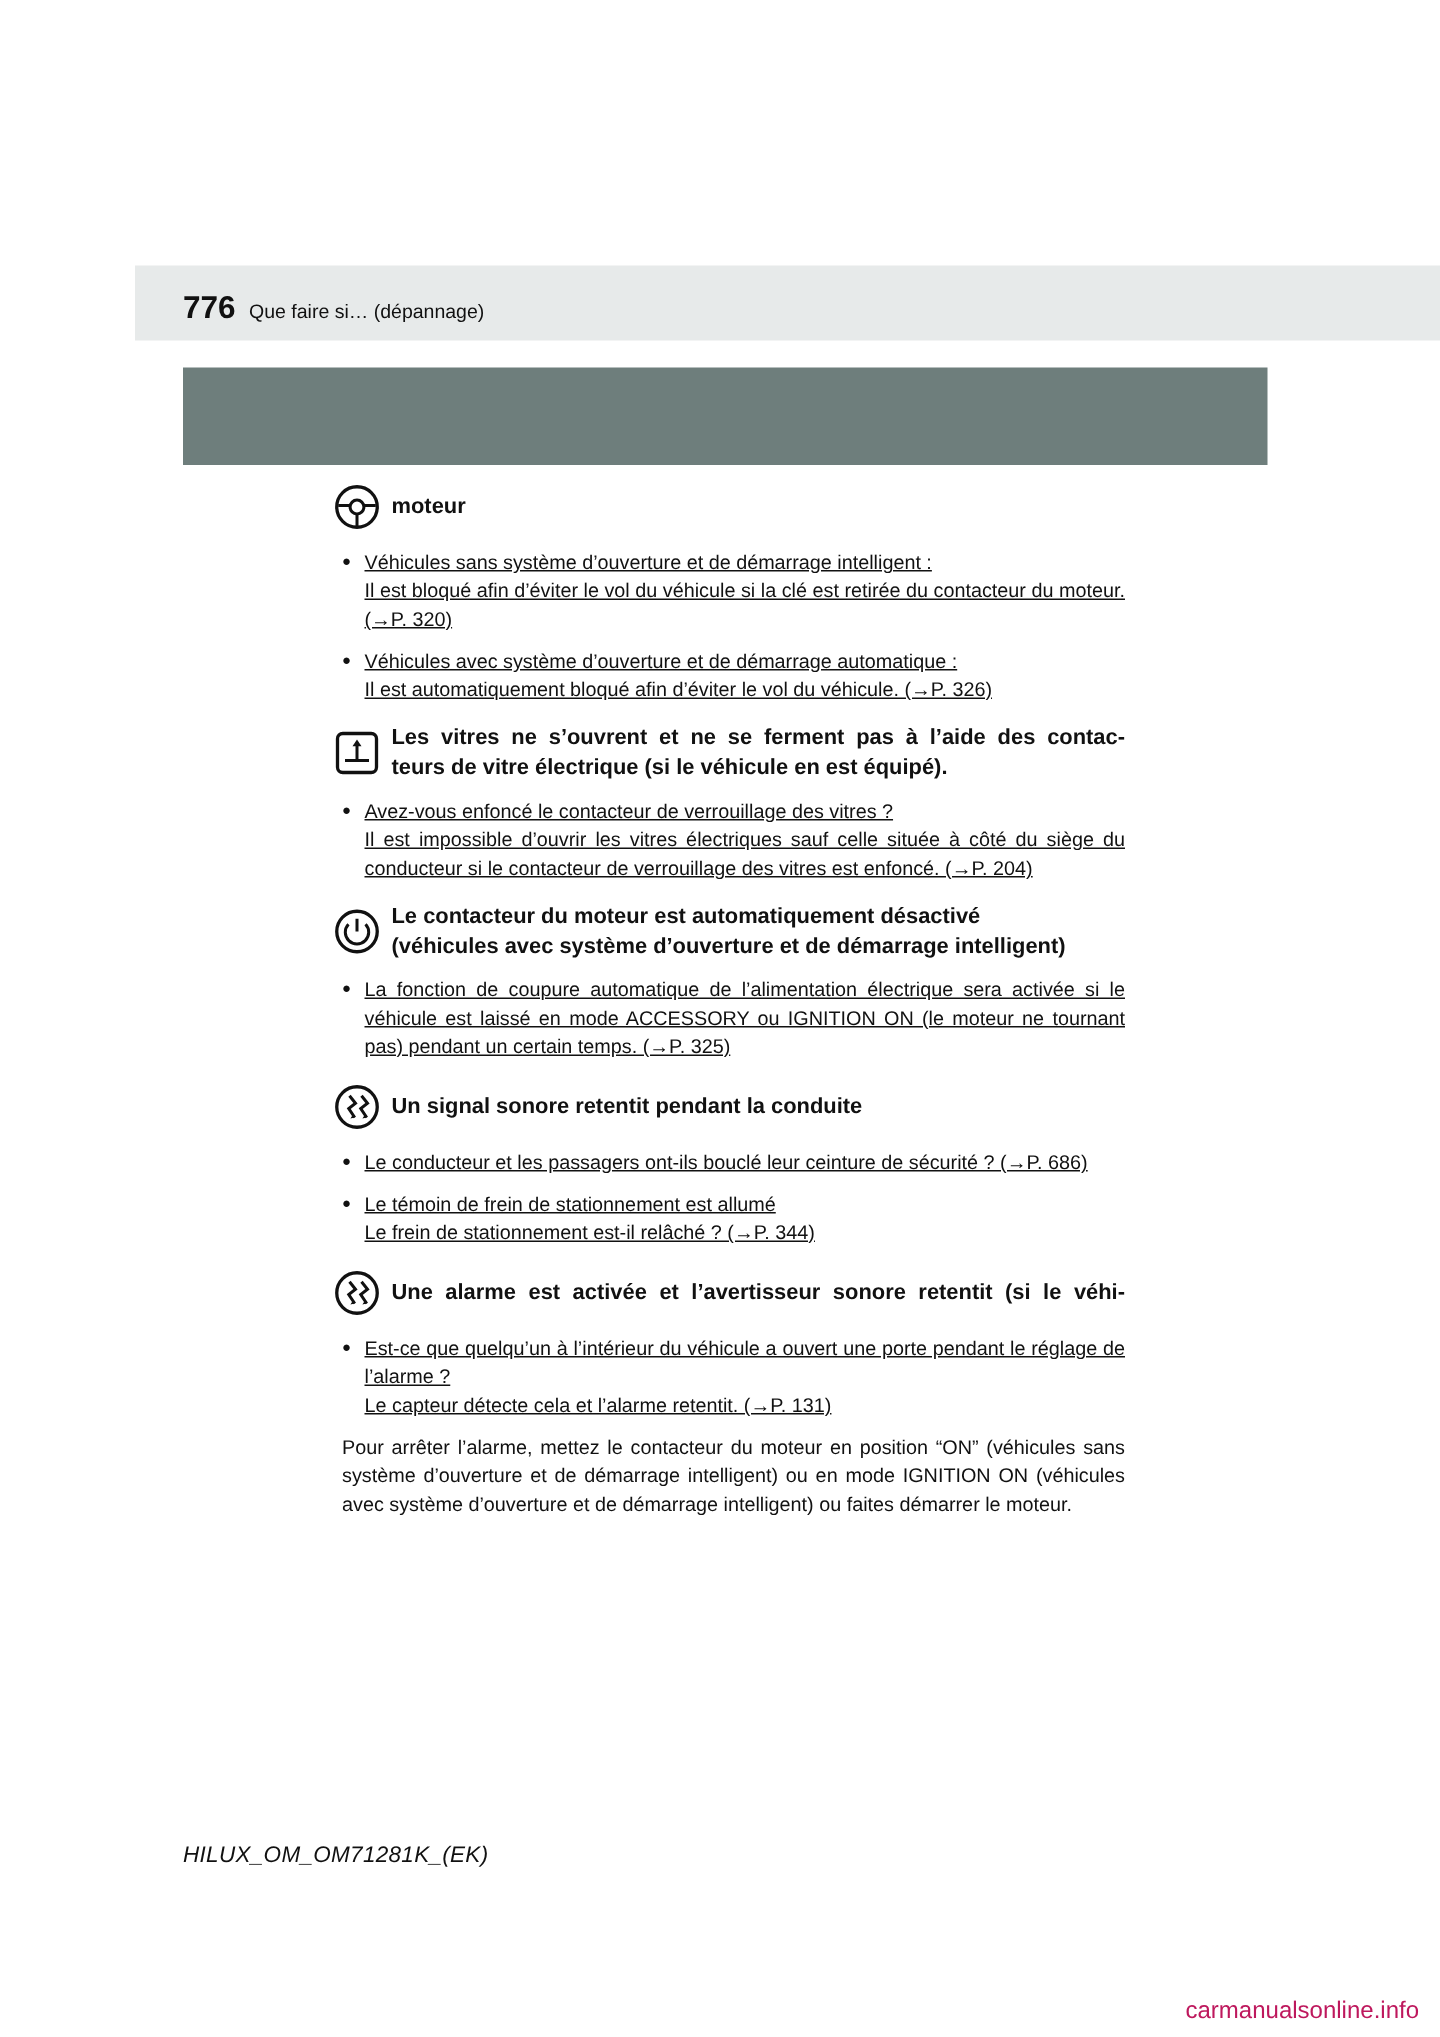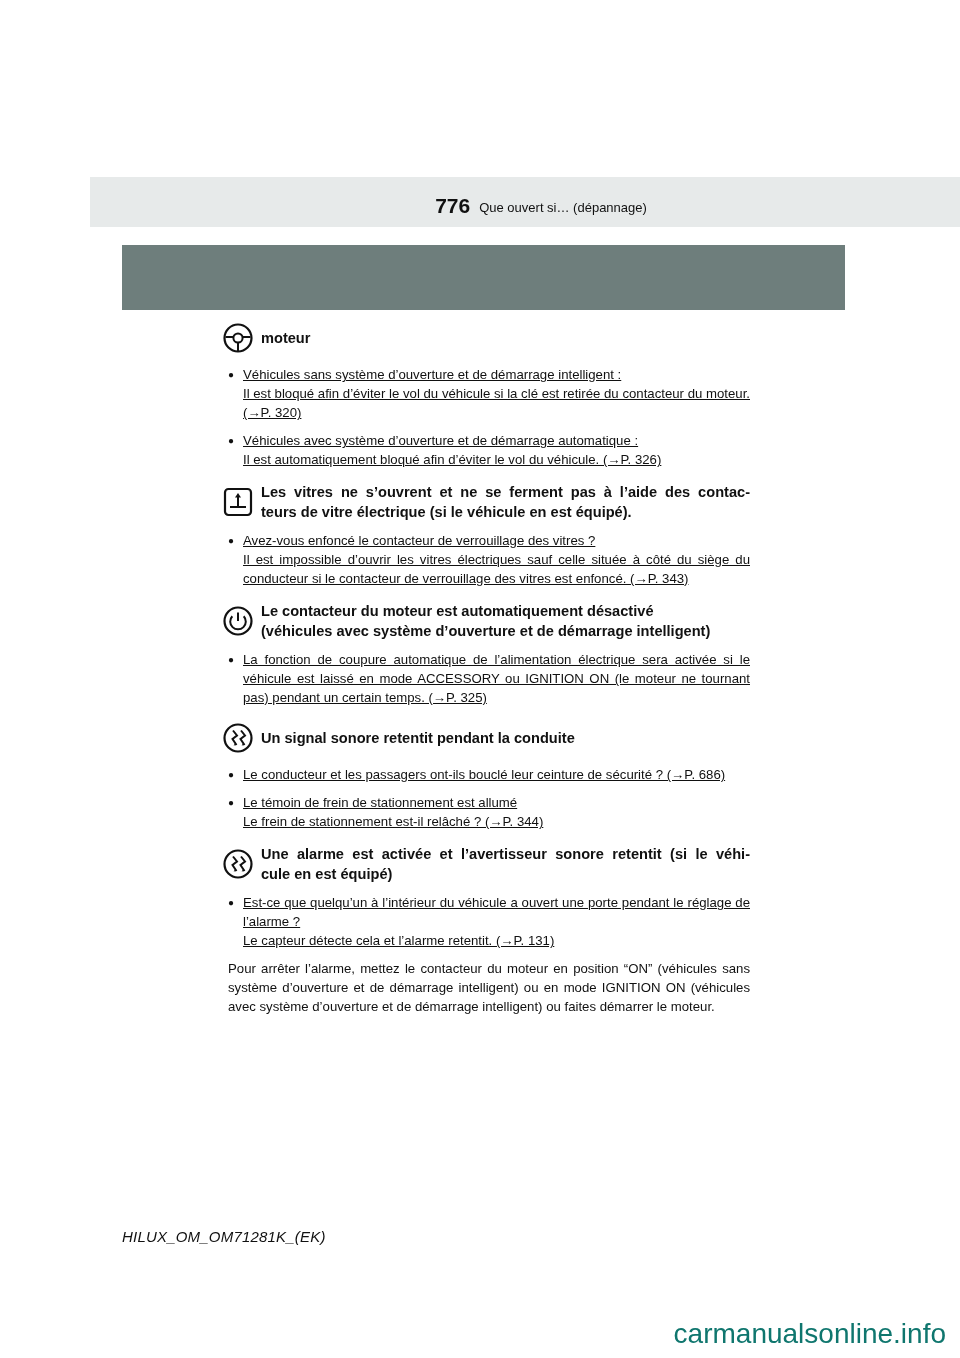--- a/index.html
+++ b/index.html
@@ -12,21 +12,20 @@
     color: #111111;
     overflow: hidden;
   }
 
   .header-band {
     position: absolute;
     left: 90px; right: 0; top: 177px; height: 50px;
     background: #e7eaea;
     display: flex; align-items: flex-end;
     padding: 0 0 11px 32px;
-    justify-content: center;
   }
   .page-num {
     font-size: 21px; font-weight: bold; line-height: 1;
     margin-right: 9px;
   }
   .header-title {
     font-size: 13px; line-height: 1; padding-bottom: 2px;
   }
 
   .dark-block {
@@ -86,30 +85,30 @@
 
   .footer-code {
     position: absolute;
     left: 122px; top: 1228px;
     font-size: 15px; letter-spacing: 0.2px; font-style: italic;
   }
 
   .watermark {
     position: absolute;
     right: 14px; bottom: 8px;
-    font-size: 28px;
-    color: #0f766e;
+    font-size: 16px;
+    color: #be185d;
   }
 </style>
 </head>
 <body>
 
 <div class="header-band">
   <span class="page-num">776</span>
-  <span class="header-title">Que ouvert si… (dépannage)</span>
+  <span class="header-title">Que faire si… (dépannage)</span>
 </div>
 
 <div class="dark-block"></div>
 
 <div class="content">
 
   <div class="section">
     <div class="section-head">
       <span class="icon-wrap">
         <svg width="34" height="34" viewBox="0 0 34 34">
@@ -152,21 +151,21 @@
       </span>
       <h2 class="section-title">
         <div class="head-line fill">Les vitres ne s’ouvrent et ne se ferment pas à l’aide des contac-</div>
         <div class="head-line">teurs de vitre électrique (si le véhicule en est équipé).</div>
       </h2>
     </div>
     <div class="bullet">
       <span class="bullet-marker">●</span>
       <div class="bullet-body">
         <p>Avez-vous enfoncé le contacteur de verrouillage des vitres ?</p>
-        <p>Il est impossible d’ouvrir les vitres électriques sauf celle située à côté du siège du conducteur si le contacteur de verrouillage des vitres est enfoncé. (→P. 343)</p>
+        <p>Il est impossible d’ouvrir les vitres électriques sauf celle située à côté du siège du conducteur si le contacteur de verrouillage des vitres est enfoncé. (→P. 204)</p>
       </div>
     </div>
   </div>
 
   <div class="section">
     <div class="section-head">
       <span class="icon-wrap">
         <svg width="34" height="34" viewBox="0 0 34 34">
           <circle cx="17" cy="17" r="13.5" fill="none" stroke="#111" stroke-width="2.2"></circle>
           <path d="M11.3 12.2 a7.8 7.8 0 1 0 11.4 0" fill="none" stroke="#111" stroke-width="2"></path>
@@ -222,21 +221,20 @@
         <svg width="34" height="34" viewBox="0 0 34 34">
           <circle cx="17" cy="17" r="13.5" fill="none" stroke="#111" stroke-width="2.2"></circle>
           <path d="M12 9.5 l4 5 -4.5 3.5 4 6" fill="none" stroke="#111" stroke-width="2"></path>
           <polygon points="15.5,24 12.6,24.6 14.6,21.6" fill="#111"></polygon>
           <path d="M20 9.5 l4 5 -4.5 3.5 4 6" fill="none" stroke="#111" stroke-width="2"></path>
           <polygon points="23.5,24 20.6,24.6 22.6,21.6" fill="#111"></polygon>
         </svg>
       </span>
       <h2 class="section-title">
         <div class="head-line fill">Une alarme est activée et l’avertisseur sonore retentit (si le véhi-</div>
-        <div class="head-line">cule en est équipé)</div>
       </h2>
     </div>
     <div class="bullet">
       <span class="bullet-marker">●</span>
       <div class="bullet-body">
         <p>Est-ce que quelqu’un à l’intérieur du véhicule a ouvert une porte pendant le réglage de l’alarme ?</p>
         <p>Le capteur détecte cela et l’alarme retentit. (→P. 131)</p>
       </div>
     </div>
     <div class="note">Pour arrêter l’alarme, mettez le contacteur du moteur en position “ON” (véhicules sans système d’ouverture et de démarrage intelligent) ou en mode IGNITION ON (véhicules avec système d’ouverture et de démarrage intelligent) ou faites démarrer le moteur.</div>

